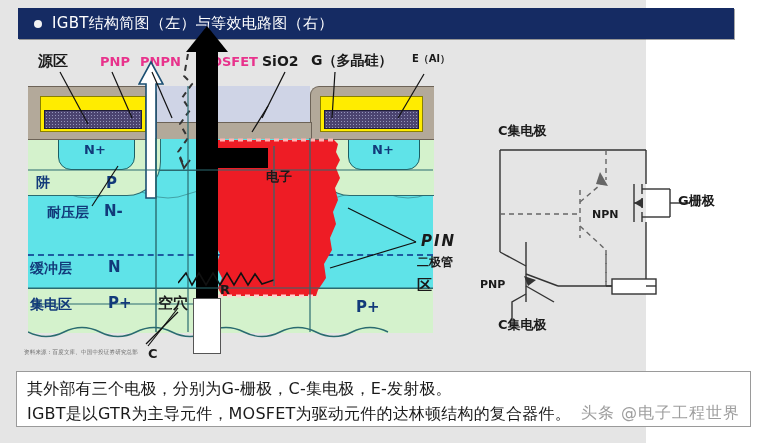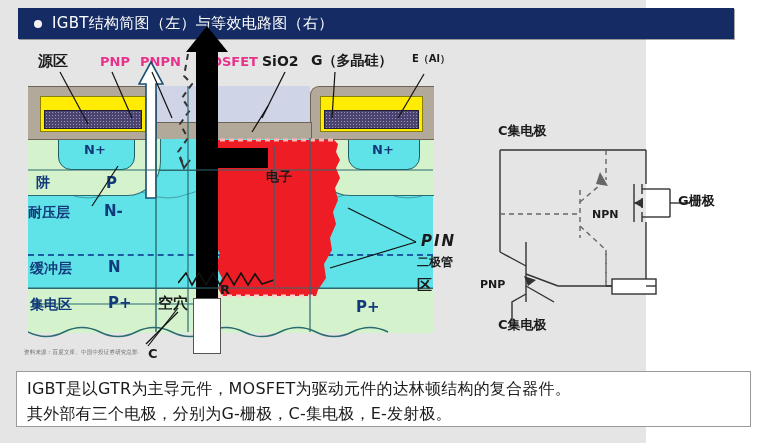--- a/index.html
+++ b/index.html
@@ -220,21 +220,21 @@
       <span class="lbl lbl-navy" style="left:56px;top:56px;font-size:13px;">N+</span>
       <span class="lbl lbl-navy" style="left:344px;top:56px;font-size:13px;">N+</span>
       <span class="lbl lbl-navy" style="left:78px;top:88px;font-size:15px;">P</span>
       <span class="lbl lbl-navy" style="left:328px;top:212px;font-size:15px;">P+</span>
       <span class="lbl lbl-dark" style="left:192px;top:196px;font-size:13px;">R</span>
       <span class="lbl lbl-dark" style="left:238px;top:82px;font-size:13px;font-family:Liberation Mono, monospace;">电子</span>
       <span class="lbl lbl-dark" style="left:130px;top:208px;font-size:15px;text-align:center;">空穴</span>
       <span class="lbl lbl-dark" style="left:120px;top:260px;font-size:13px;">C</span>
 
       <span class="lbl lbl-navy" style="left:8px;top:88px;font-size:14px;">阱</span>
-      <span class="lbl lbl-navy" style="left:0;top:118px;font-size:14px;">耐压层</span>
+      <span class="lbl lbl-navy" style="left:19px;top:118px;font-size:14px;">耐压层</span>
       <span class="lbl lbl-navy" style="left:76px;top:116px;font-size:15px;">N-</span>
       <span class="lbl lbl-navy" style="left:2px;top:174px;font-size:14px;">缓冲层</span>
       <span class="lbl lbl-navy" style="left:80px;top:172px;font-size:15px;">N</span>
       <span class="lbl lbl-navy" style="left:2px;top:210px;font-size:14px;">集电区</span>
       <span class="lbl lbl-navy" style="left:80px;top:208px;font-size:15px;">P+</span>
     </div>
 
     <span class="lbl lbl-dark" style="left:421px;top:186px;font-size:15px;letter-spacing:2px;font-style:italic;">PIN</span>
     <span class="lbl lbl-dark" style="left:417px;top:208px;font-size:12px;">二极管</span>
     <span class="lbl lbl-dark" style="left:417px;top:230px;font-size:15px;">区</span>
@@ -308,17 +308,18 @@
       <span class="lbl lbl-dark" style="left:194px;top:58px;font-size:13px;">G栅极</span>
       <span class="lbl lbl-dark" style="left:108px;top:74px;font-size:11px;">NPN</span>
       <span class="lbl lbl-dark" style="left:-4px;top:144px;font-size:11px;">PNP</span>
       <span class="lbl lbl-dark" style="left:14px;top:182px;font-size:13px;">C集电极</span>
     </div>
   </div>
 
   <div class="srcnote">资料来源：百度文库、中国中投证券研究总部</div>
 
   <div class="caption">
+    <div class="cap-line">其外部有三个电极，分别为G-栅极，C-集电极，E-发射极。</div>
     <div class="cap-line">IGBT是以GTR为主导元件，MOSFET为驱动元件的达林顿结构的复合器件。</div>
-    <div class="cap-line">其外部有三个电极，分别为G-栅极，C-集电极，E-发射极。</div>
+    <div class="watermark">头条 @电子工程世界</div>
   </div>
 
 </div>
 
 </body></html>

